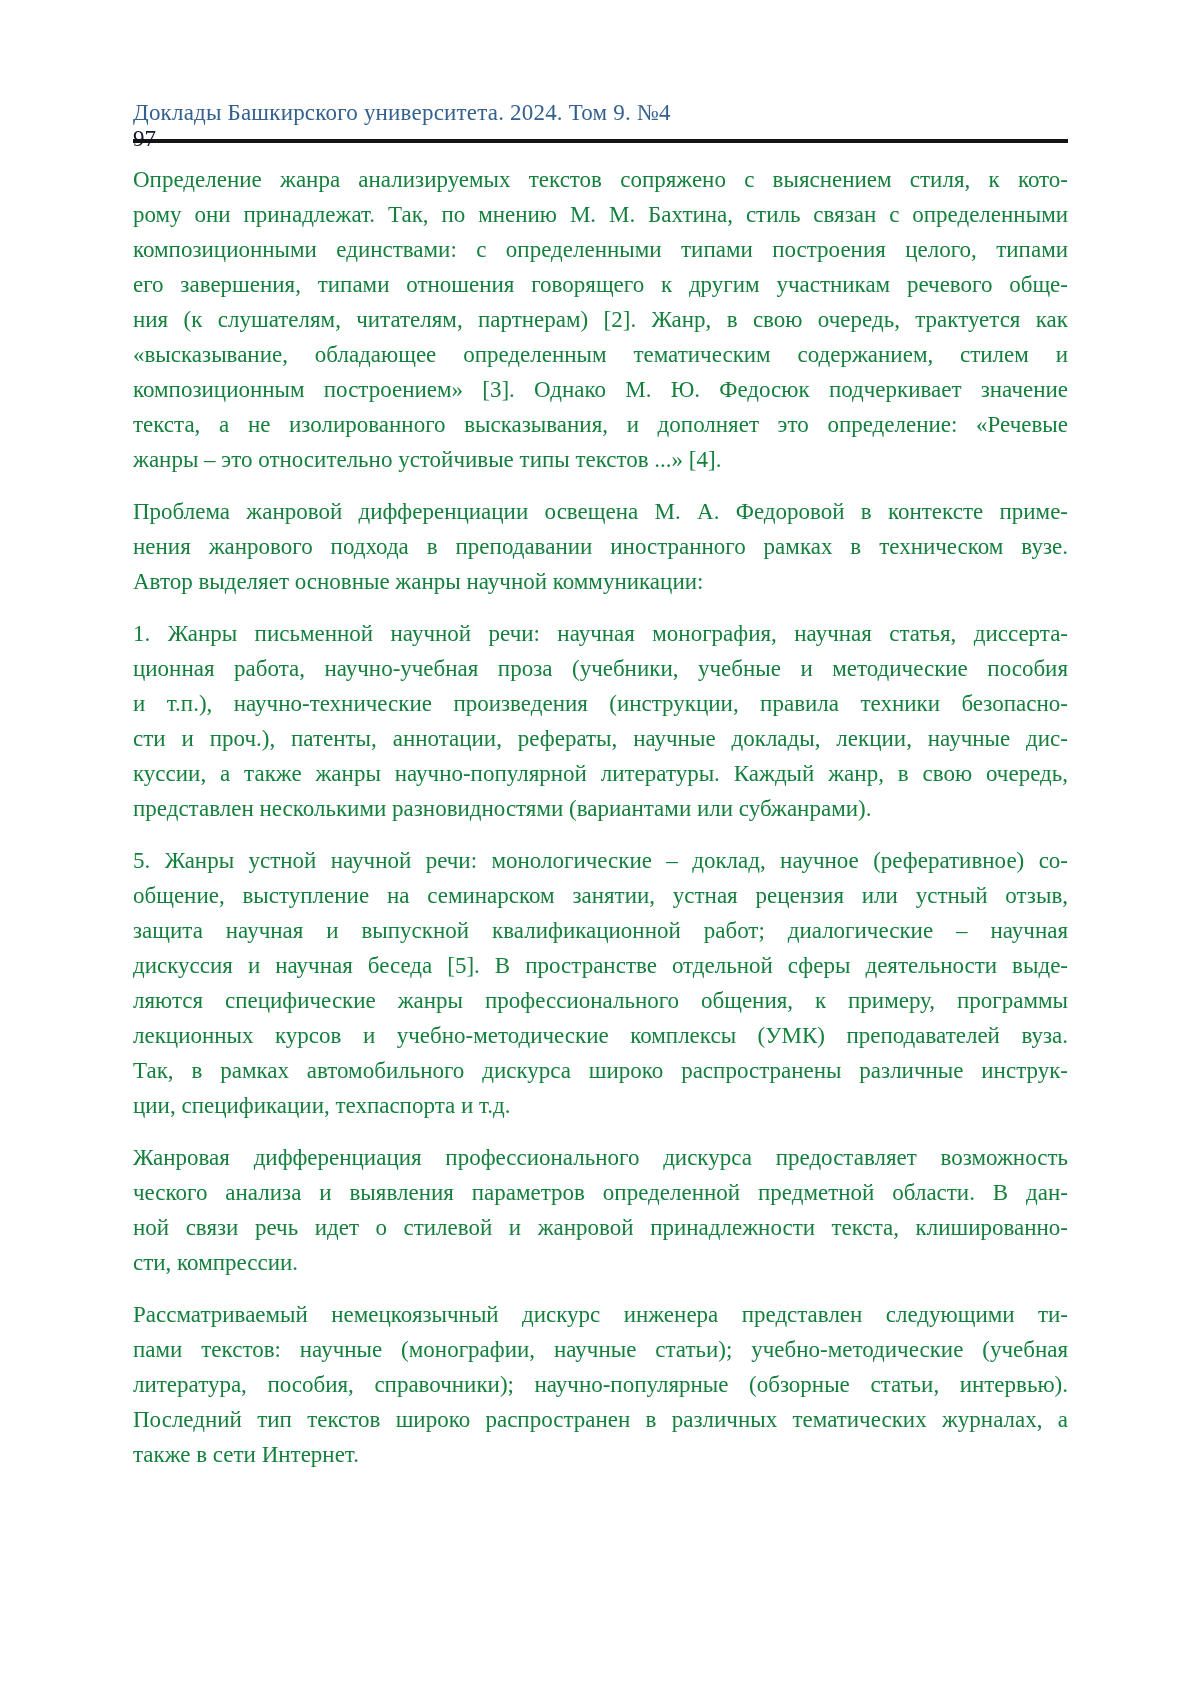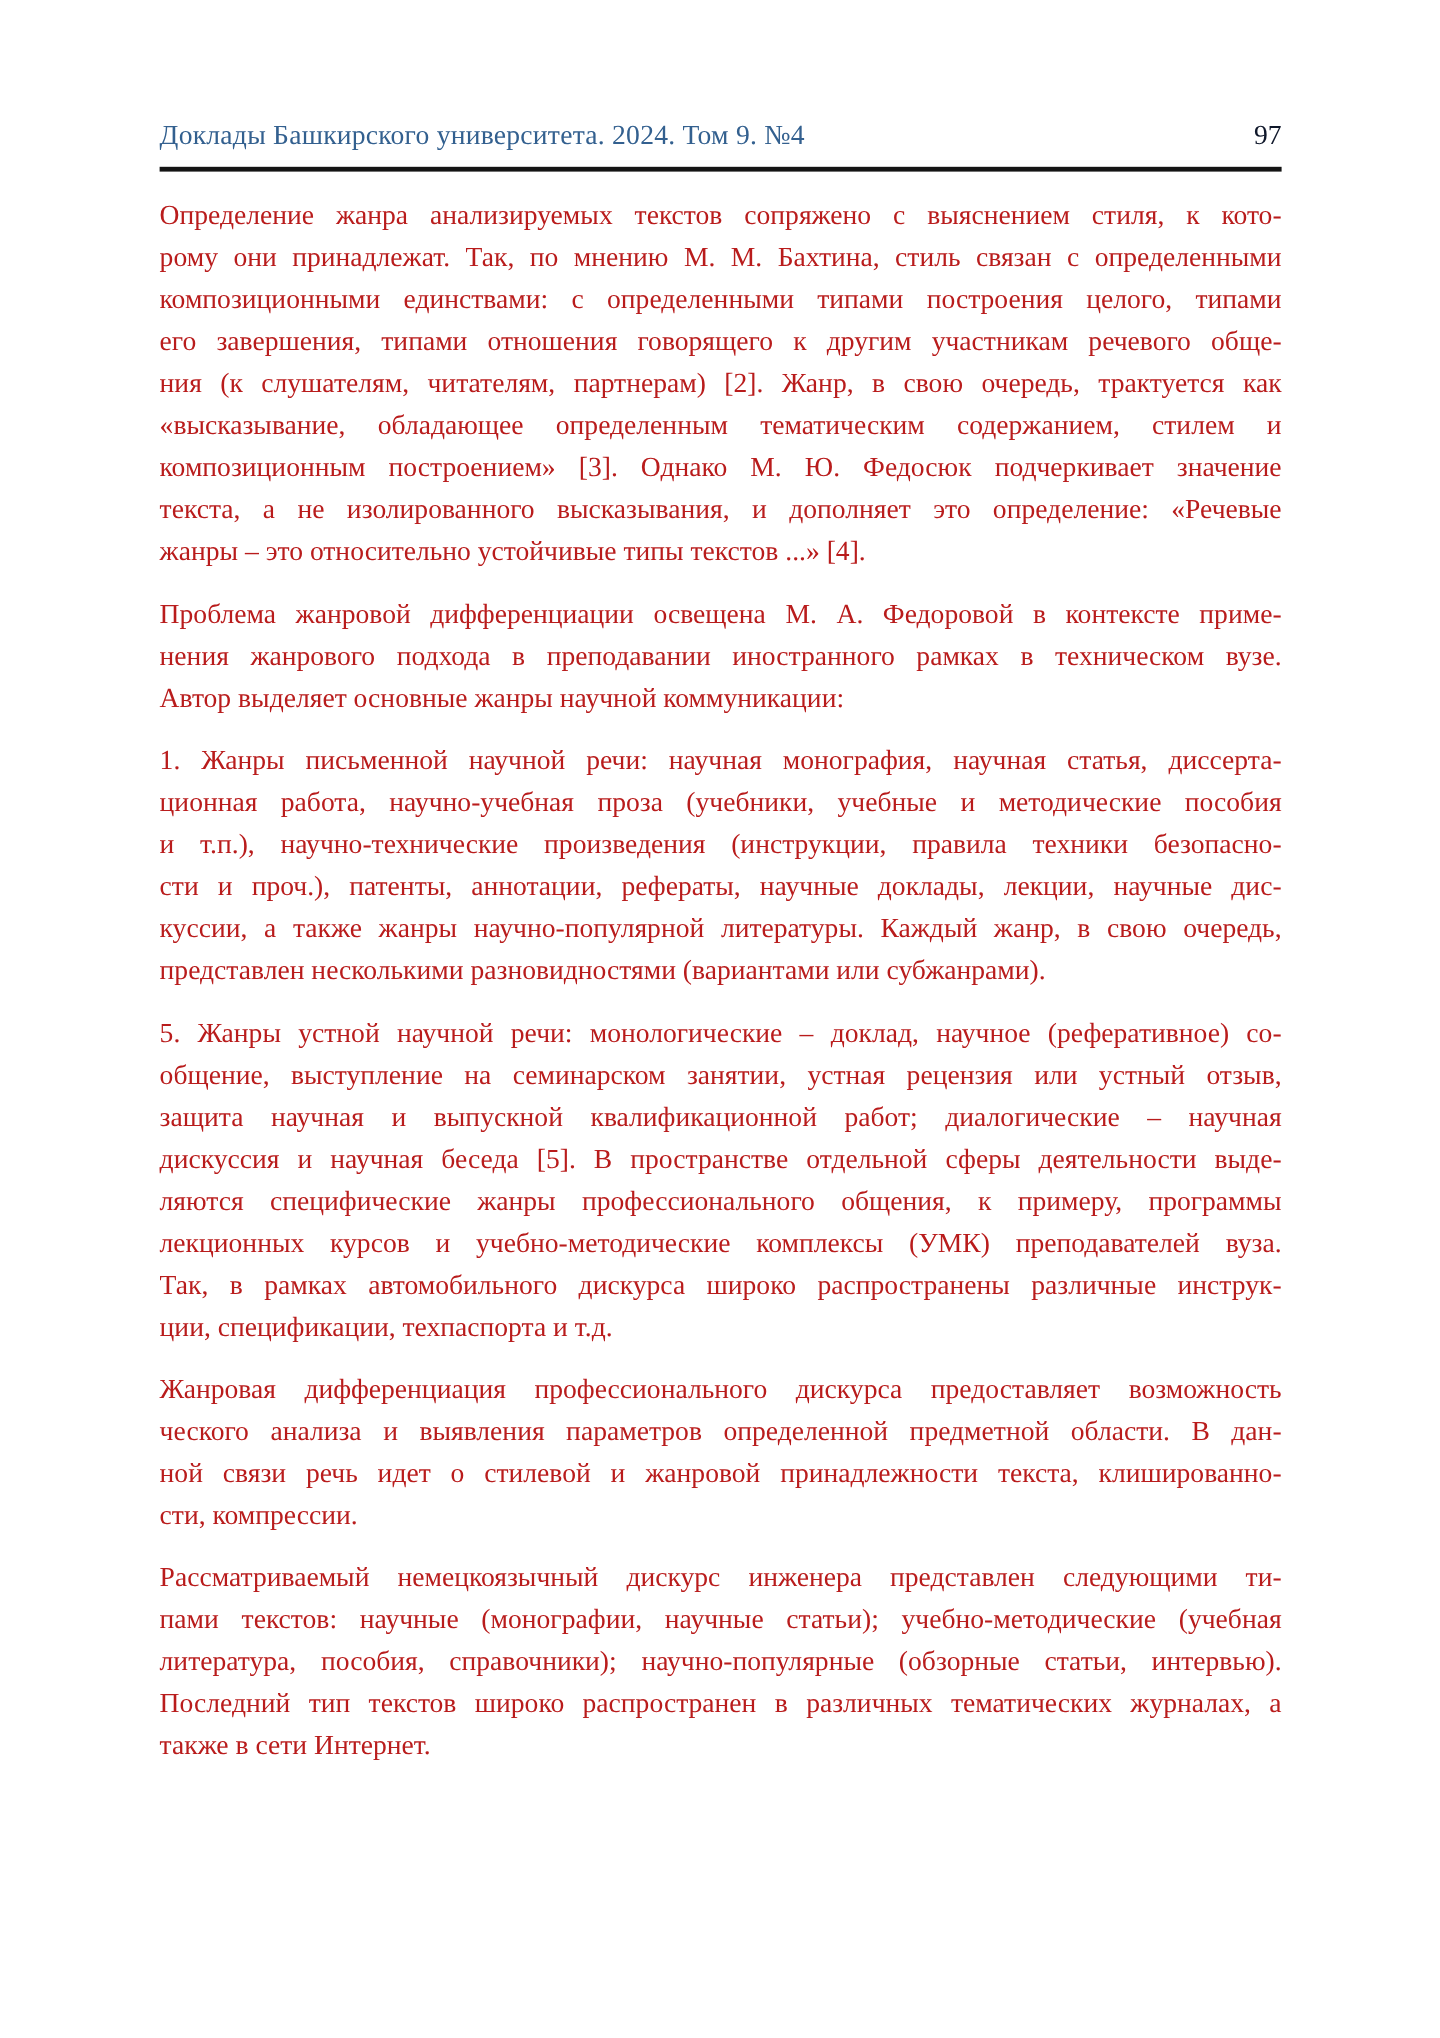--- a/index.html
+++ b/index.html
@@ -17,20 +17,21 @@
   }
   .header {
     position: absolute;
     left: 133px;
     top: 100px;
     width: 935px;
     display: flex;
     justify-content: space-between;
     align-items: baseline;
     font-size: 23px;
+    flex-direction: column;
   }
   .journal-title {
     color: #33608f;
     letter-spacing: 0.2px;
   }
   .page-number {
     color: #0f172a;
   }
   .header-rule {
     position: absolute;
@@ -38,21 +39,21 @@
     top: 139px;
     width: 935px;
     height: 4px;
     background: #141414;
   }
   .body-text {
     position: absolute;
     left: 133px;
     top: 162px;
     width: 935px;
-    color: #b91c1c;
+    color: #15803d;
     font-size: 23px;
     line-height: 35px;
   }
   .paragraph {
     margin: 0 0 17px 0;
   }
   .line {
     text-align: justify;
     text-align-last: justify;
     white-space: normal;

